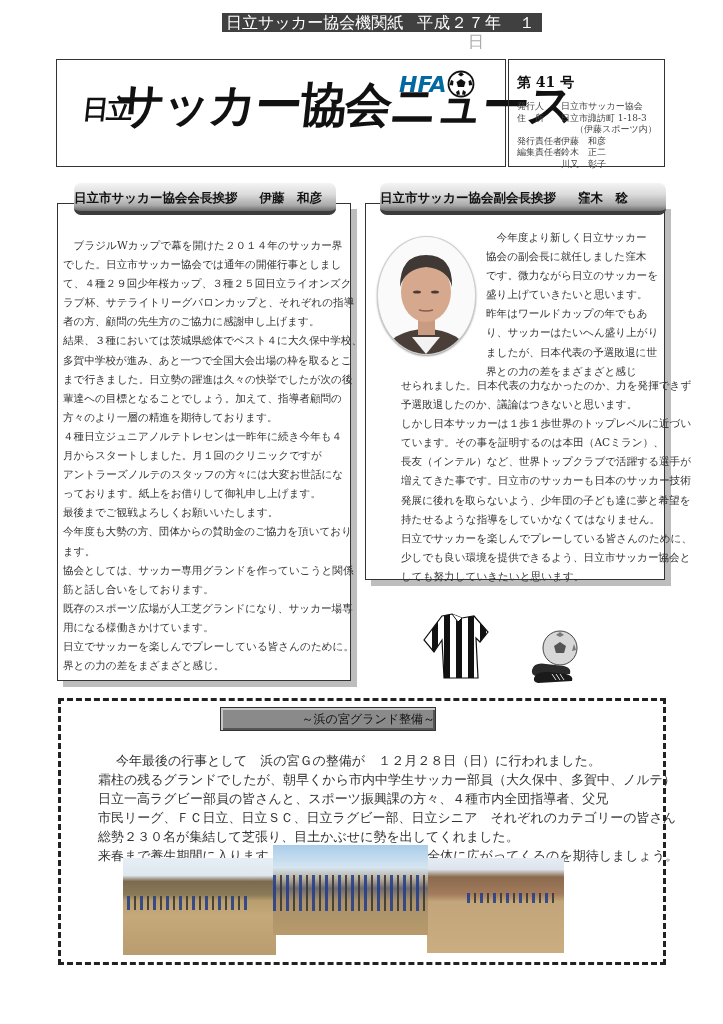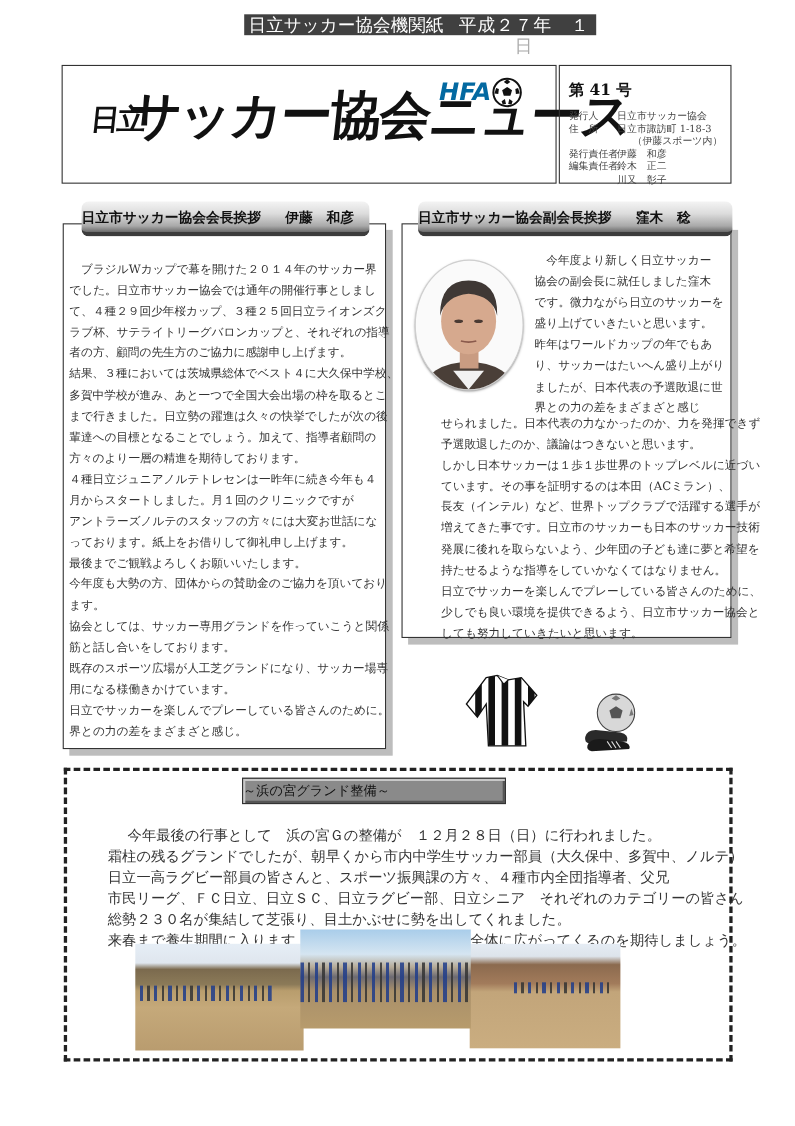--- a/index.html
+++ b/index.html
@@ -54,23 +54,23 @@
 
   .portrait { left:377px; top:236px; width:97px; height:117px; border-radius:50%;
         background:#fafafa; border:1px solid #cfcfcf; box-shadow:0 1px 2px #999; overflow:hidden; }
 
   
   .shirt { left:422px; top:612px; width:70px; height:68px; }
   .ballshoe { left:530px; top:628px; width:48px; height:56px; }
 
   
   .dashed { left:58px; top:698px; width:608px; height:267px; border:3px dashed #222; box-sizing:border-box; }
-  .section-title { left:220px; top:707px; width:240px; height:24px; background:#8a8a8a;
+  .section-title { left:220px; top:707px; width:216px; height:24px; background:#8a8a8a;
         border:1.5px solid #333; box-shadow:inset 2px 2px 0 #c8c8c8, inset -2px -2px 0 #555;
-        text-align:left; font-size:12px; line-height:22px; color:#111; box-sizing:border-box; }
+        text-align:right; font-size:12px; line-height:22px; color:#111; box-sizing:border-box; }
   .bottom-text { left:98px; top:737px; font-size:13px; line-height:19.1px; color:#333; white-space:nowrap;margin-top:14px; }
   .bottom-text .first { padding-left:18px; }
 
   .photo { overflow:hidden; }
   .photo1 { left:123px; top:858px; width:153px; height:97px;
      background:linear-gradient(#e6eef6 0%, #dfe6ee 18%, #7b6a4e 24%, #8b7a58 38%, #b89d6d 44%, #c5a97a 60%, #b99c6f 100%); }
   .photo2 { left:273px; top:845px; width:155px; height:90px;
      background:linear-gradient(#a9cdea 0%, #d5e5f1 25%, #b6ab98 38%, #6c6a72 48%, #a9906a 62%, #b79b6c 100%); }
   .photo3 { left:427px; top:858px; width:137px; height:95px;
      background:linear-gradient(#e5ecf4 0%, #dde4eb 12%, #8b6a4e 20%, #a27b5b 38%, #c2a57a 46%, #caad80 100%); }

